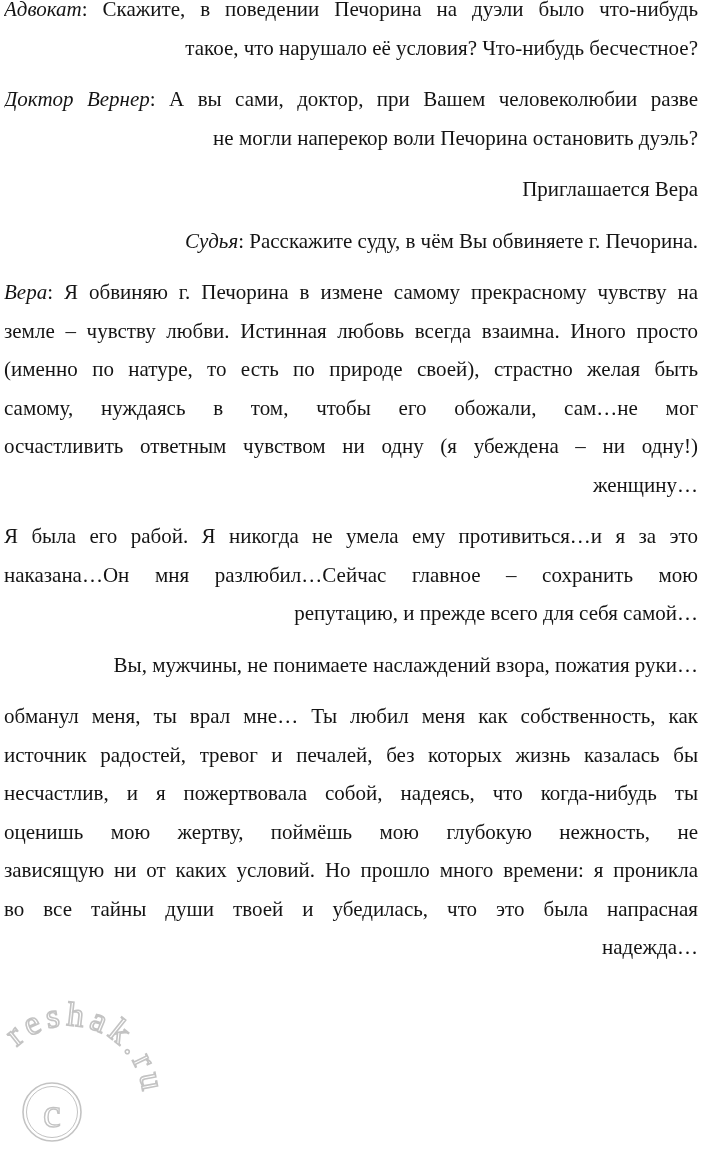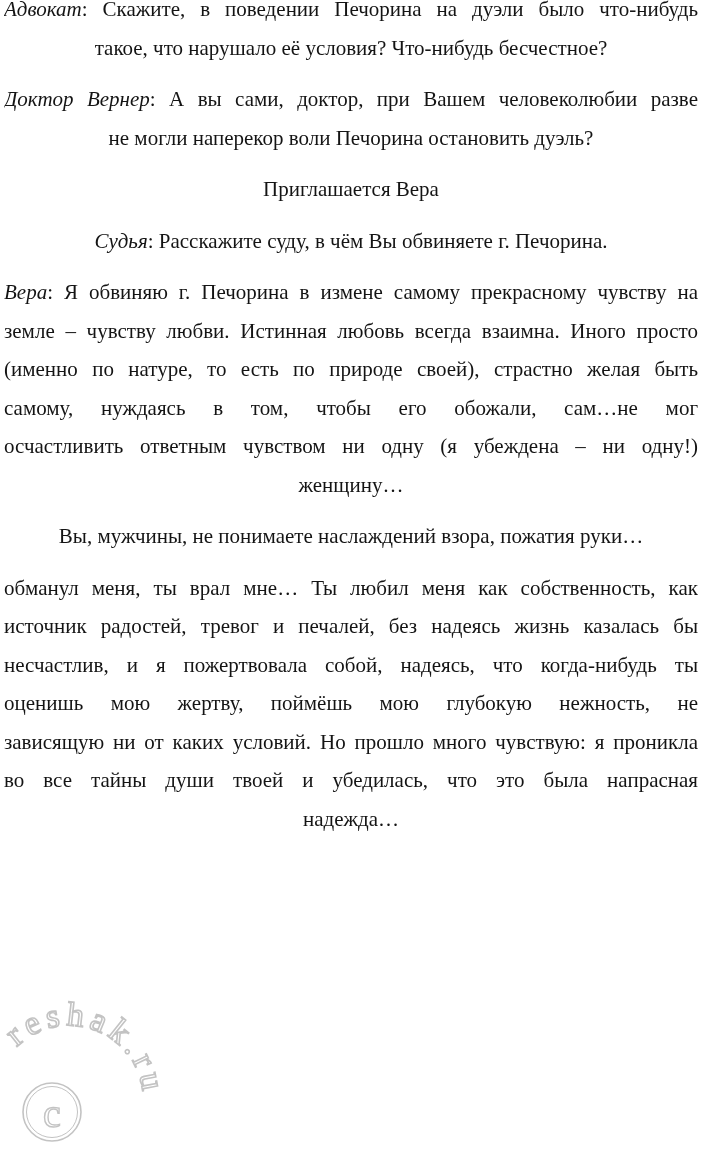--- a/index.html
+++ b/index.html
@@ -30,21 +30,21 @@
     font-size: 21px;
     line-height: 38.5px;
   }
   .paragraph {
     margin: 0 0 13px 0;
   }
   .line {
     height: 38.5px;
     overflow: hidden;
     white-space: normal;
-    text-align: center;
+    text-align: right;
   }
   .line.jline {
     text-align: justify;
     text-align-last: justify;
     word-spacing: -1px;
   }
   .speaker {
     font-style: italic;
   }
 </style>
@@ -80,24 +80,29 @@
     </div>
     <div class="paragraph">
       <div class="line jline"><i class="speaker">Вера</i>: Я обвиняю г. Печорина в измене самому прекрасному чувству на</div>
       <div class="line jline">земле – чувству любви. Истинная любовь всегда взаимна. Иного просто</div>
       <div class="line jline">(именно по натуре, то есть по природе своей), страстно желая быть</div>
       <div class="line jline">самому, нуждаясь в том, чтобы его обожали, сам…не мог</div>
       <div class="line jline">осчастливить ответным чувством ни одну (я убеждена – ни одну!)</div>
       <div class="line">женщину…</div>
     </div>
     <div class="paragraph">
+      <div class="line jline">Я была его рабой. Я никогда не умела ему противиться…и я за это</div>
+      <div class="line jline">наказана…Он мня разлюбил…Сейчас главное – сохранить мою</div>
+      <div class="line">репутацию, и прежде всего для себя самой…</div>
+    </div>
+    <div class="paragraph">
       <div class="line">Вы, мужчины, не понимаете наслаждений взора, пожатия руки…</div>
     </div>
     <div class="paragraph">
       <div class="line jline">обманул меня, ты врал мне… Ты любил меня как собственность, как</div>
-      <div class="line jline">источник радостей, тревог и печалей, без надеясь жизнь казалась бы</div>
+      <div class="line jline">источник радостей, тревог и печалей, без которых жизнь казалась бы</div>
       <div class="line jline">несчастлив, и я пожертвовала собой, надеясь, что когда-нибудь ты</div>
       <div class="line jline">оценишь мою жертву, поймёшь мою глубокую нежность, не</div>
-      <div class="line jline">зависящую ни от каких условий. Но прошло много чувствую: я проникла</div>
+      <div class="line jline">зависящую ни от каких условий. Но прошло много времени: я проникла</div>
       <div class="line jline">во все тайны души твоей и убедилась, что это была напрасная</div>
       <div class="line">надежда…</div>
     </div>
   </div>
 
 </body></html>

